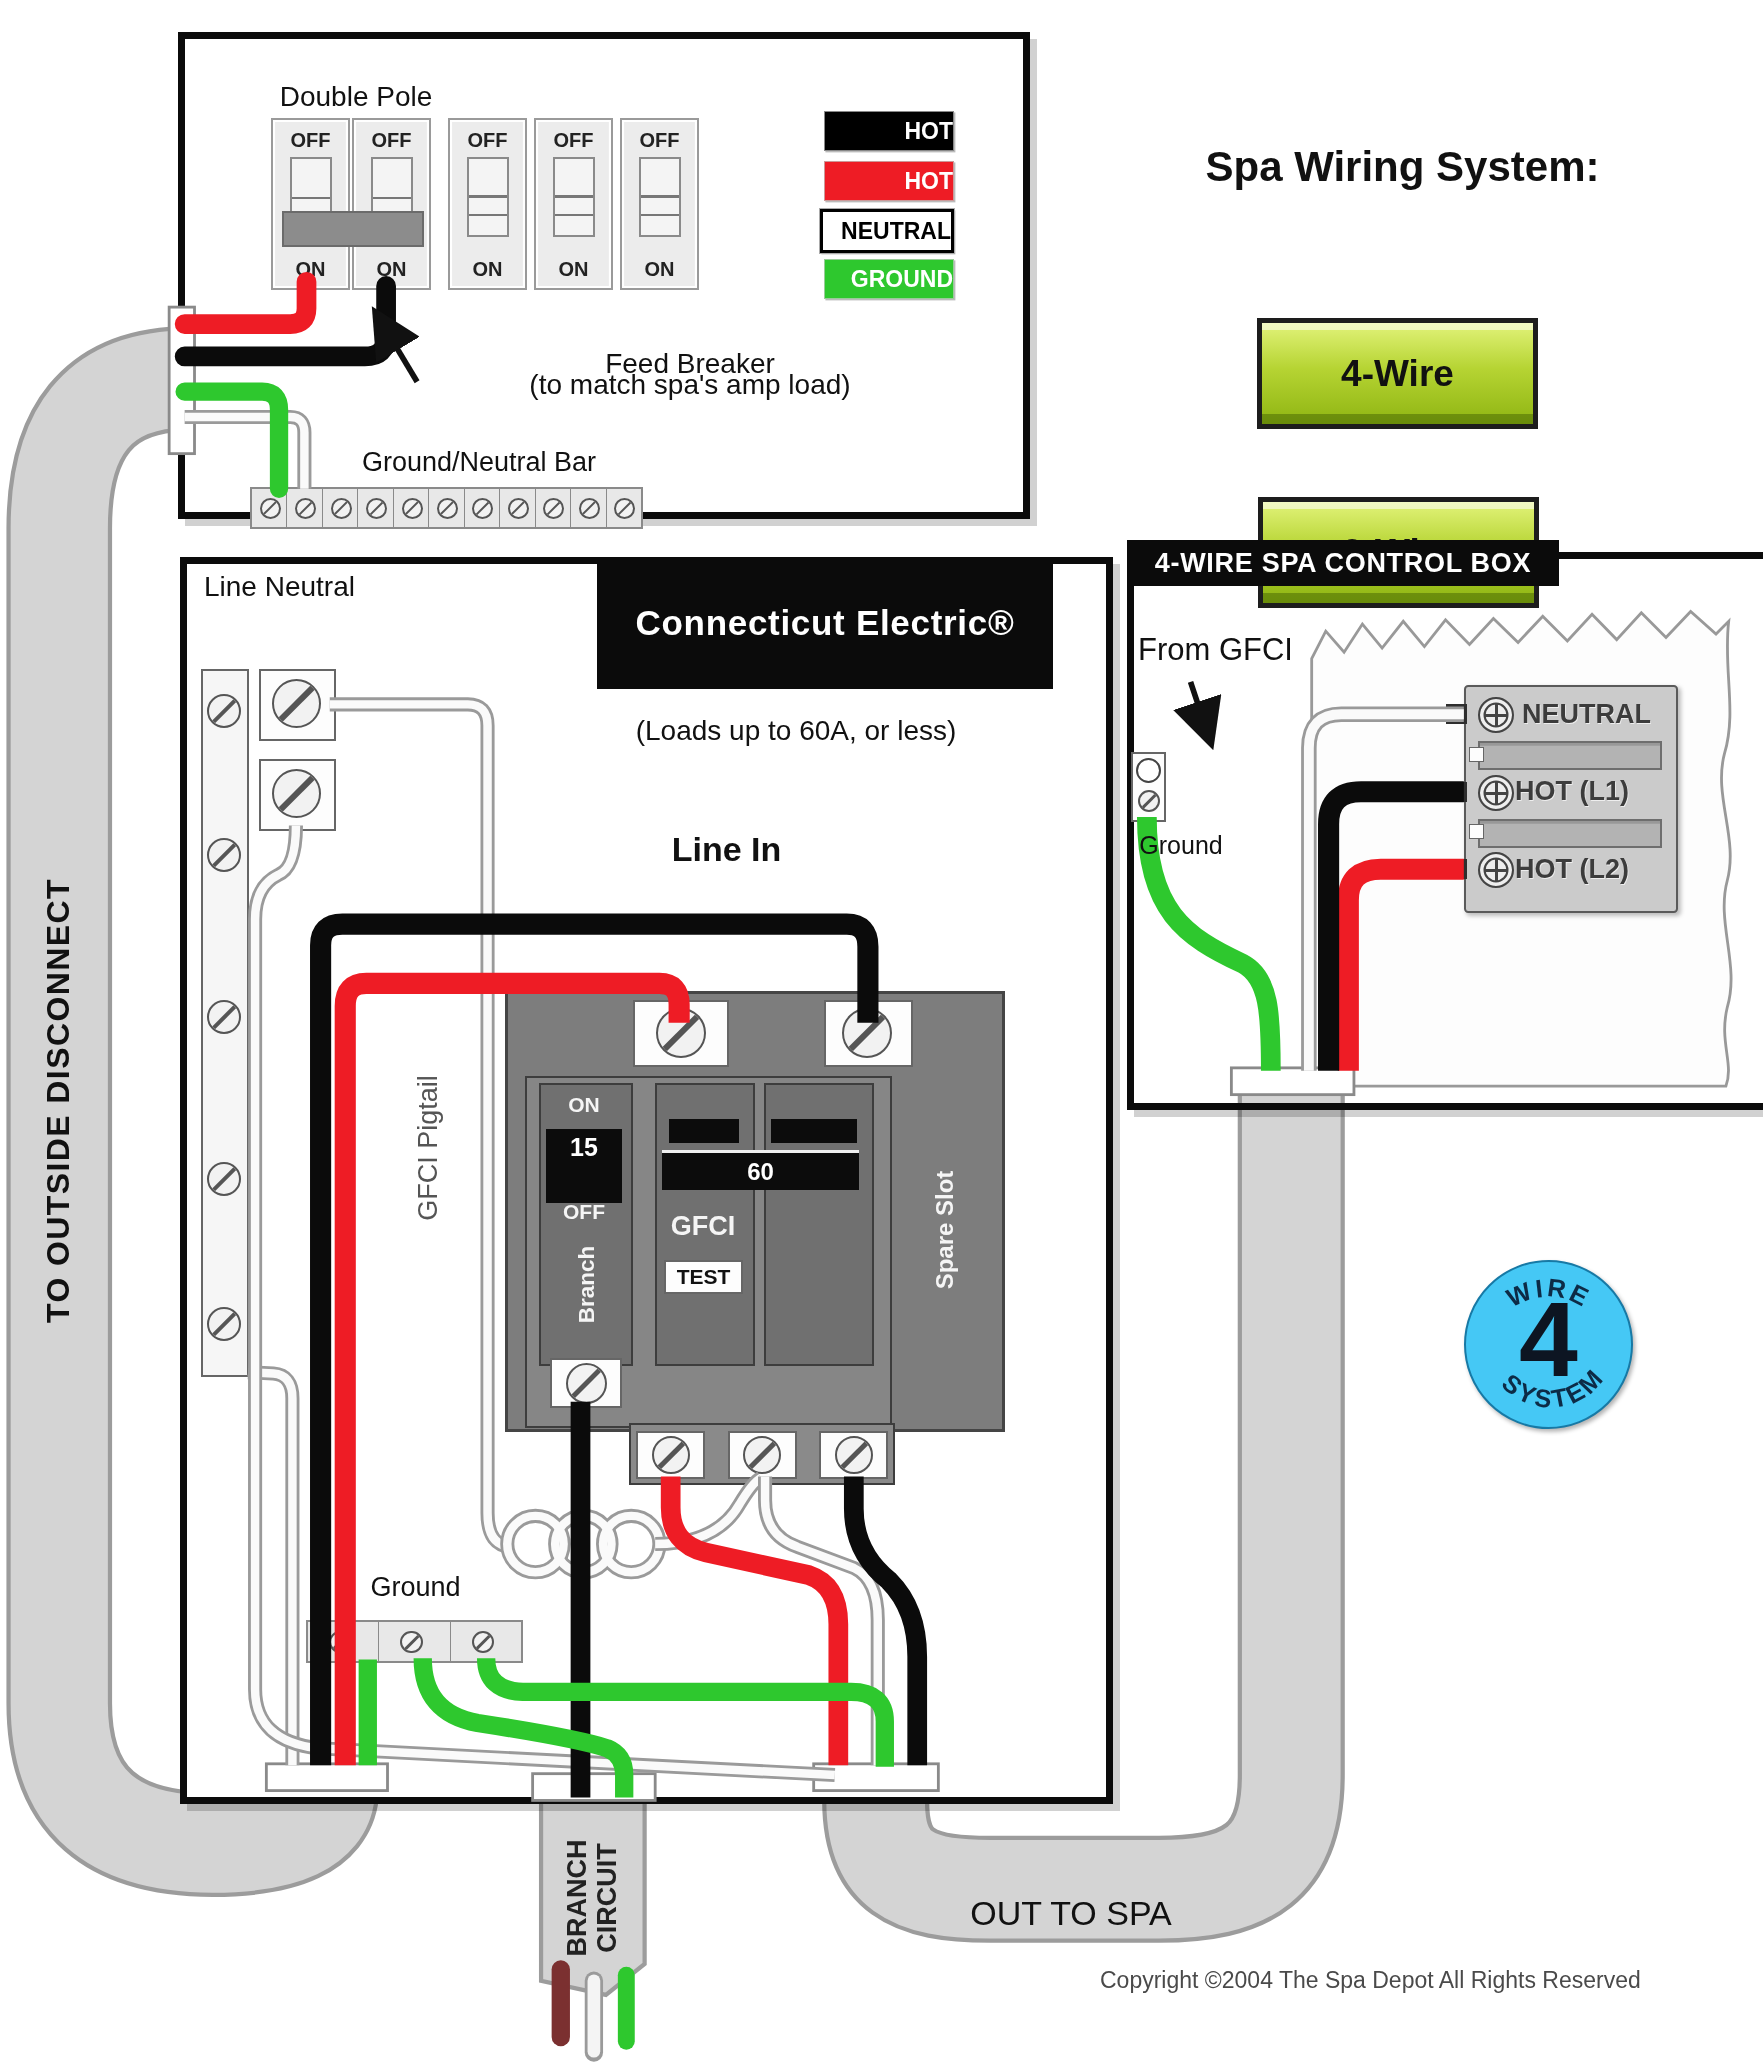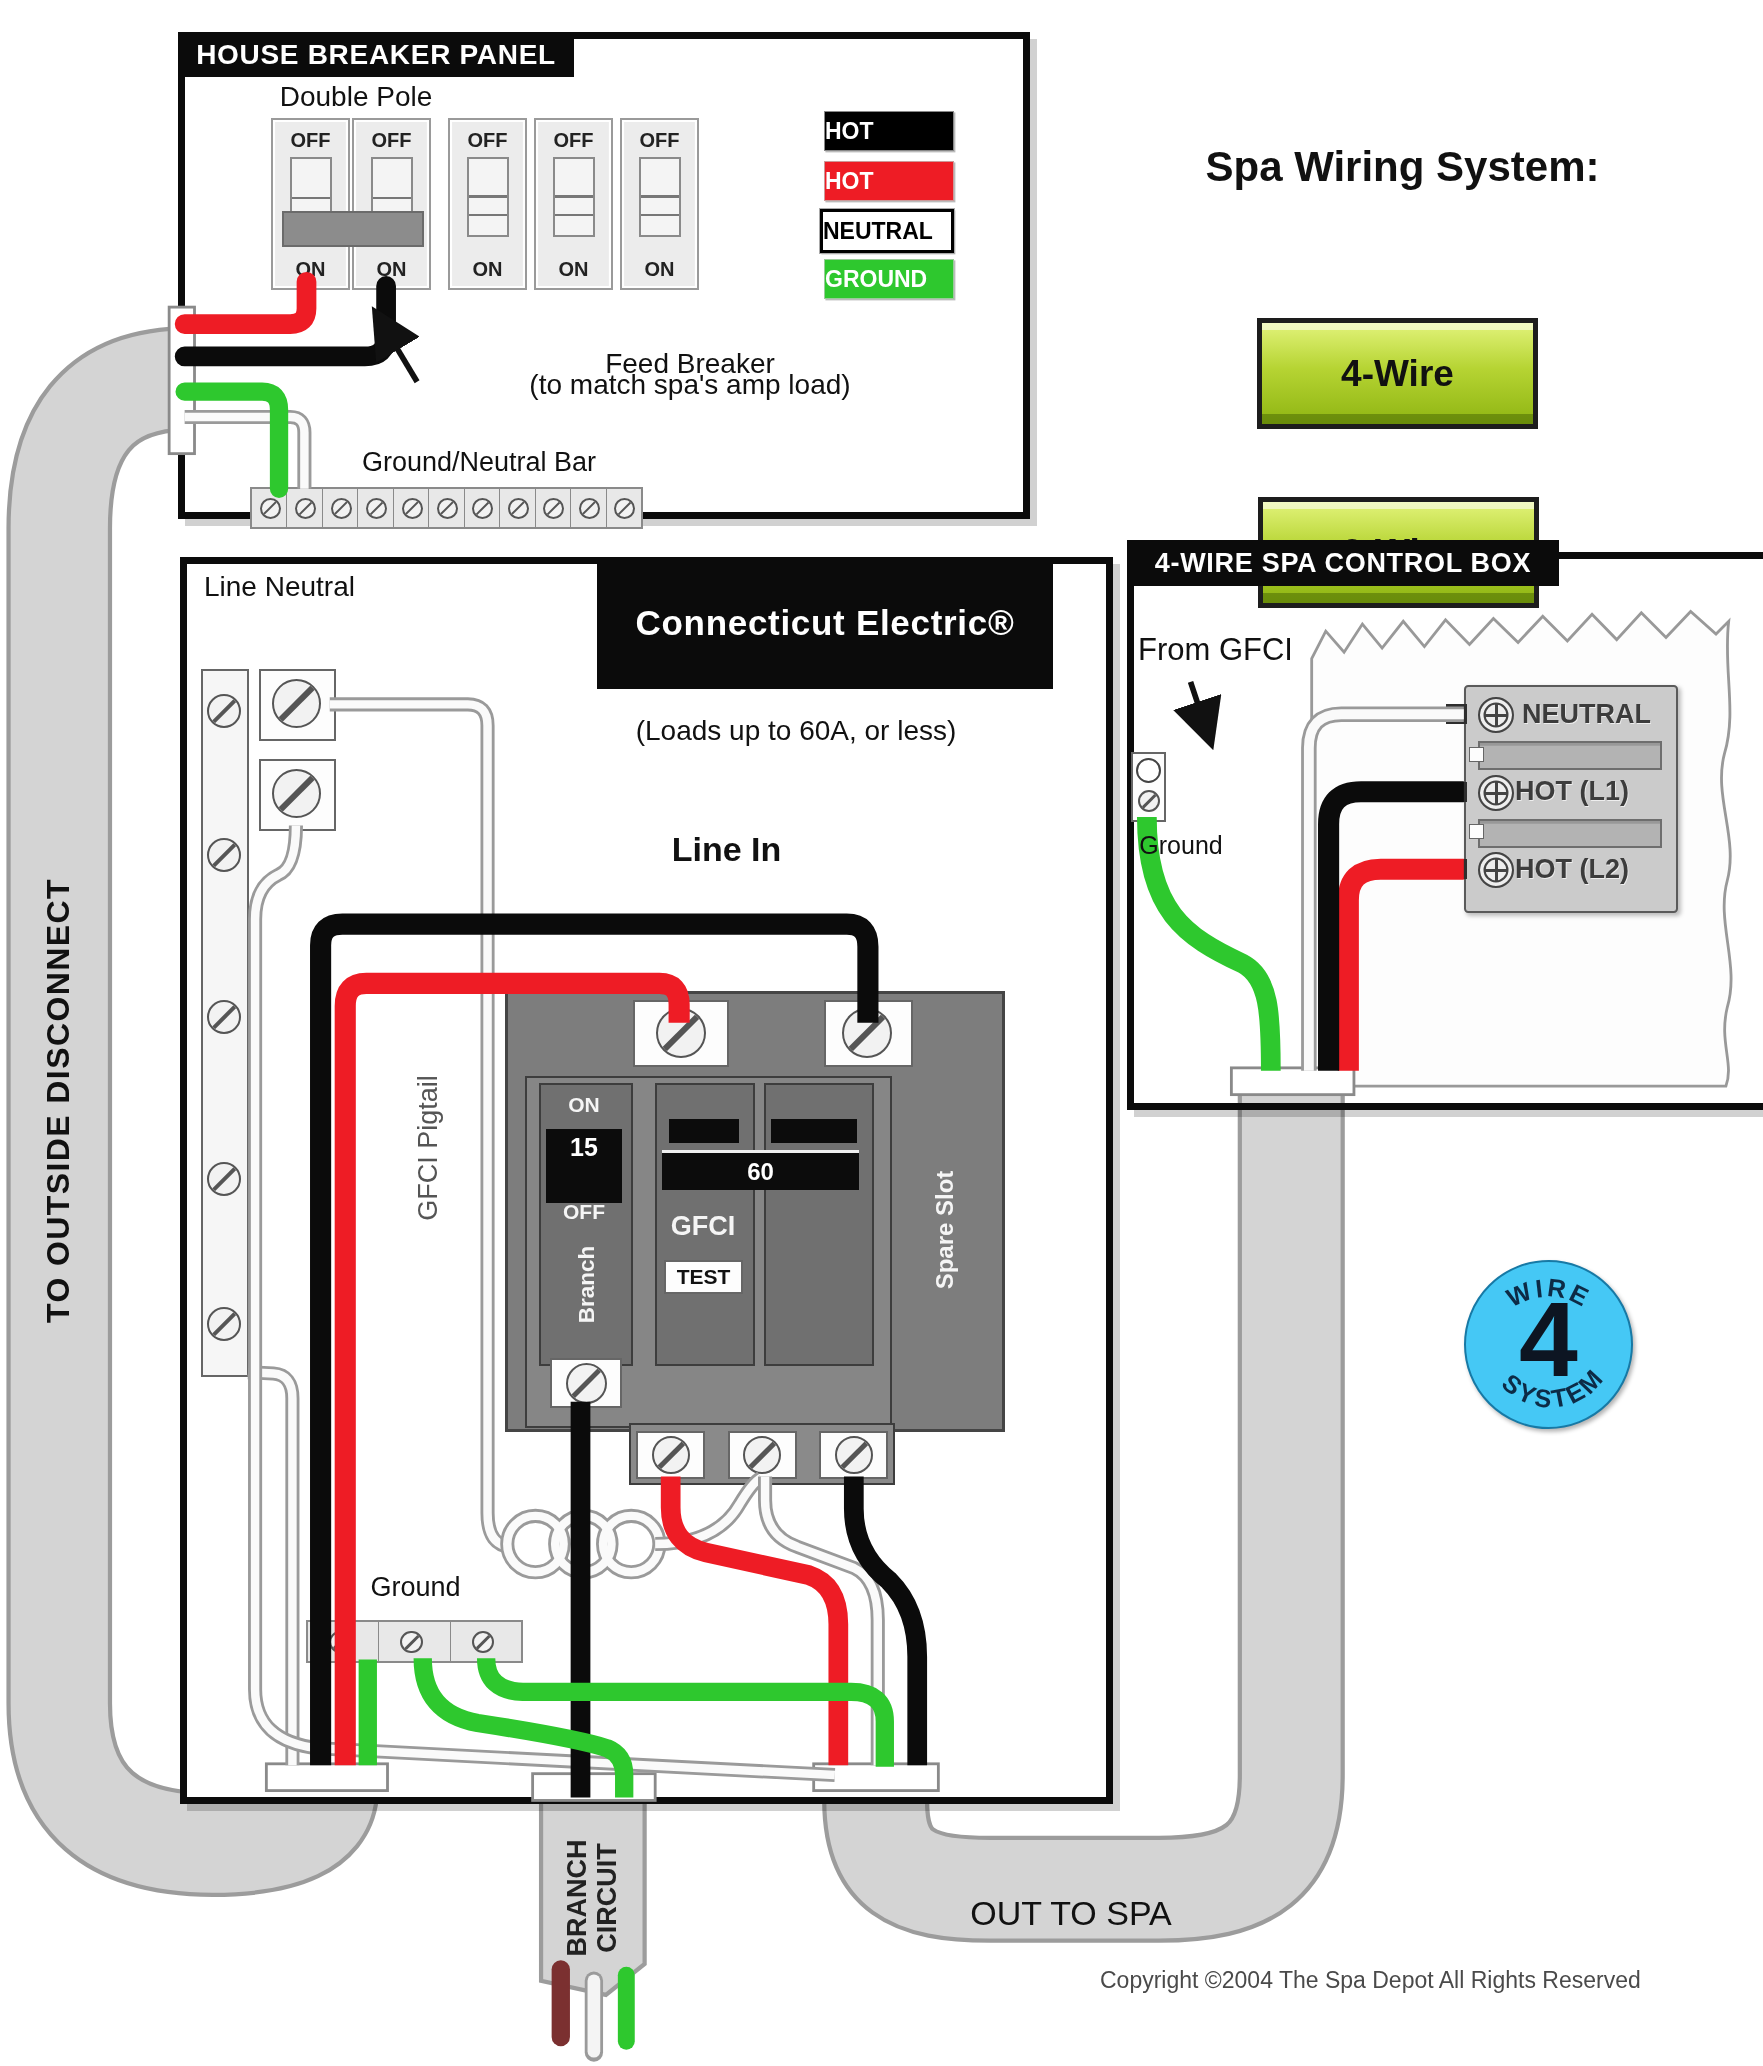--- a/index.html
+++ b/index.html
@@ -21,21 +21,21 @@
 
   
   .brk{position:absolute;width:75px;height:168px;background:#ececec;border:2.1px solid #9a9a9a;box-shadow:inset 0 0 0 2.1px #fff;}
   .brk .off,.brk .on{position:absolute;left:0;width:100%;text-align:center;font-weight:bold;font-size:20px;color:#222;}
   .brk .off{top:8.5px}.brk .on{bottom:7px}
   .toggle{position:absolute;left:50%;top:37px;transform:translateX(-50%);width:38px;height:76px;background:#f4f4f4;border:2.1px solid #8a8a8a;}
   .toggle i{position:absolute;left:0;width:100%;height:2.1px;background:#777;}
   .tiebar{position:absolute;background:#8c8c8c;border:2.1px solid #6b6b6b;}
 
   
-  .leg{position:absolute;width:128px;height:38px;display:flex;align-items:center;justify-content:flex-start;
+  .leg{position:absolute;width:128px;height:38px;display:flex;align-items:center;justify-content:flex-end;
        font-weight:bold;font-size:23px;box-shadow:1.4px 1.4px 0 #bbb;}
   .leg-k{background:#000;color:#fff;border:1.4px solid #888;}
   .leg-r{background:#ee1c25;color:#fff;border:1.4px solid #c99;}
   .leg-n{background:#fff;color:#000;border:3.5px solid #000;outline:1.4px solid #aaa;}
   .leg-g{background:#2ec82e;color:#fff;border:1.4px solid #9c9;}
 
   
   .wirebtn{position:absolute;width:271px;height:101px;background:linear-gradient(#e2f37a,#b6d433 45%,#8fb512);
            border:5px solid #1d1d1d;box-shadow:inset 0 7px 0 rgba(255,255,255,.55), inset 0 -10px 0 rgba(60,90,0,.45);
            display:flex;align-items:center;justify-content:center;font-size:37px;font-weight:bold;color:#111;cursor:pointer;}
@@ -341,21 +341,20 @@
     <path d="M 262 556 L 372 556 Q 396 556 396 582 L 396 694" stroke="#2ec82e" stroke-width="26" fill="none" stroke-linecap="round"></path>
     <path d="M 522 2506 L 522 2356" stroke="#2ec82e" stroke-width="26" fill="none"></path>
     <path d="M 690 2354 Q 690 2400 742 2402 L 1208 2402 Q 1256 2402 1256 2444 L 1256 2508" stroke="#2ec82e" stroke-width="26" fill="none"></path>
     <path d="M 600 2354 Q 600 2432 678 2446 Q 820 2468 862 2482 Q 886 2492 886 2520 L 886 2552" stroke="#2ec82e" stroke-width="26" fill="none"></path>
     <path d="M 1628 1160 C 1628 1292 1682 1330 1764 1368 C 1802 1388 1804 1440 1804 1520" stroke="#2ec82e" stroke-width="28" fill="none"></path>
 
     <path d="M 592 542 L 538 452" stroke="#111" stroke-width="8" fill="none" marker-end="url(#ah)"></path>
     <path d="M 1690 968 L 1716 1046" stroke="#111" stroke-width="8" fill="none" marker-end="url(#ah)"></path>
   </svg>
 
-  <div class="titlebar z4" style="left:178px;top:32px;width:396px;height:45px;font-size:28px;">HOUSE BREAKER PANEL</div>
   <div class="lbl z4" style="left:261px;top:79px;width:190px;height:35px;font-size:28px;">Double Pole</div>
   <div class="lbl z4" style="left:542px;top:325px;width:296px;height:34px;font-size:28px;margin-top:22px;">Feed Breaker</div>
   <div class="lbl z4" style="left:521px;top:368px;width:338px;height:34px;font-size:28px;">(to match spa's amp load)</div>
   <div class="lbl z4" style="left:338px;top:445px;width:282px;height:34px;font-size:27px;">Ground/Neutral Bar</div>
 
   <div class="lbl z4" style="left:1198px;top:142px;width:409px;height:49px;font-size:42px;font-weight:bold;">Spa Wiring System:</div>
   <div class="wirebtn z4" style="left:1257px;top:318px;">
       <span>4-Wire</span>
     </div>
   <div class="wirebtn z4" style="left:1258px;top:497px;">

